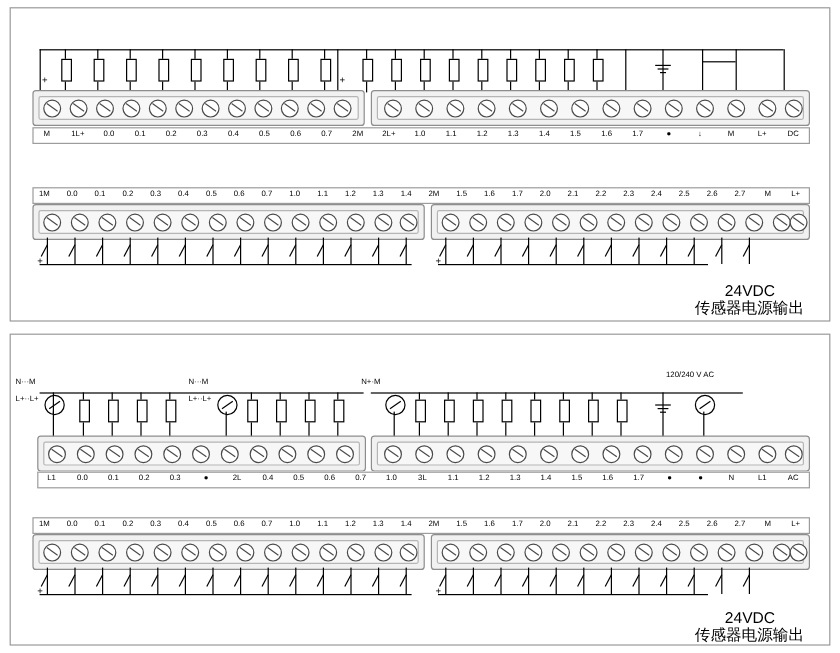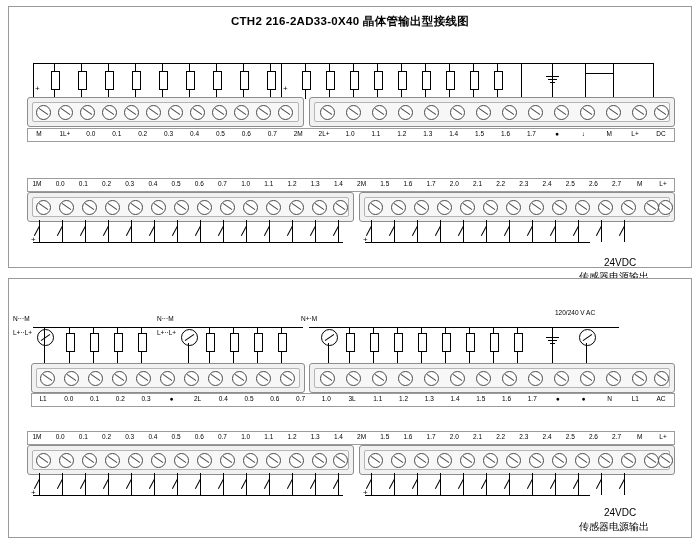--- a/index.html
+++ b/index.html
@@ -15,29 +15,28 @@
   .blockinner{position:absolute;top:4px;bottom:4px;left:4px;right:4px;border:1px solid #b5b5b5;border-radius:2px;background:#f7f7f7;}
   .screw{position:absolute;width:13px;height:13px;border-radius:50%;border:1px solid #4a4a4a;background:#fff;}
   .screw:before{content:"";position:absolute;left:1px;right:1px;top:5px;height:1px;background:#4a4a4a;transform:rotate(35deg);}
   .lbl{position:absolute;font-size:6.5px;text-align:center;white-space:nowrap;}
   .lblrow{position:absolute;font-size:6.5px;white-space:nowrap;}
   .wire{position:absolute;background:#000;}
   .h{height:1px;}
   .v{width:1px;}
   .res{position:absolute;width:7px;height:17px;border:1px solid #000;background:#fff;}
   .plus{position:absolute;font-size:8px;line-height:8px;}
-  .note{position:absolute;font-size:10px;white-space:nowrap;}
+  .note{position:absolute;font-size:13px;white-space:nowrap;}
   .coil{position:absolute;width:15px;height:15px;border-radius:50%;border:1px solid #000;background:#fff;}
   .coil:after{content:"";position:absolute;left:2px;top:7px;width:11px;height:1px;background:#000;transform:rotate(-35deg);}
 </style>
 </head>
 <body>
 
 <div class="panel" id="panel-top">
-  <div class="panel-title">CTH2 216-2AD33-0X40 晶体管输出型接线图</div>
   <div class="diagram">
 
     <div class="wire h abs" style="left:24px;top:34px;width:620px;"></div>
 
     <div class="wire v abs" style="left:24px;top:34px;height:36px;"></div>
     <div class="plus" style="left:26px;top:56px;">+</div>
     <div class="wire v abs" style="left:45px;top:34px;height:36px;"></div>
     <div class="res" style="left:42px;top:42px;"></div>
 
     <div class="wire v abs" style="left:72px;top:34px;height:36px;"></div>

